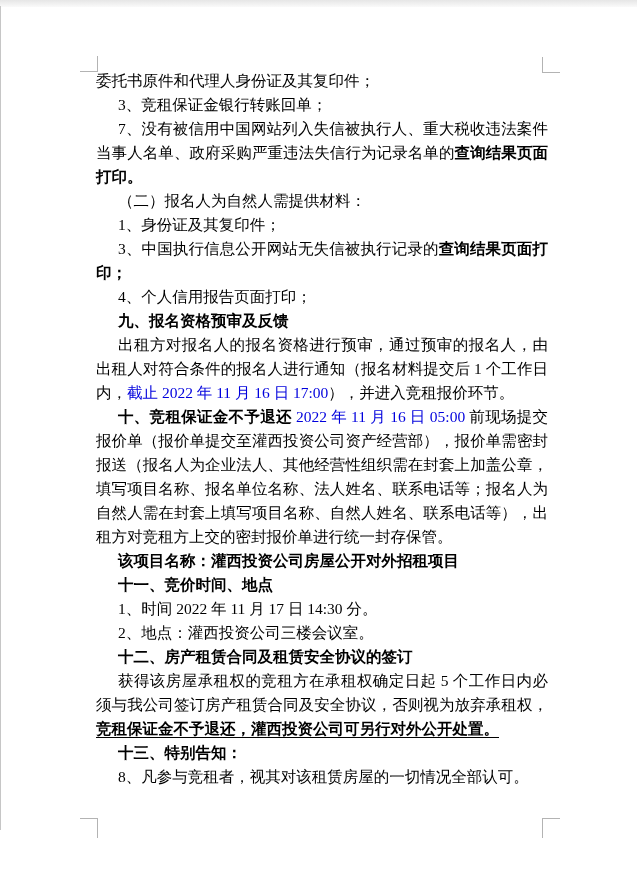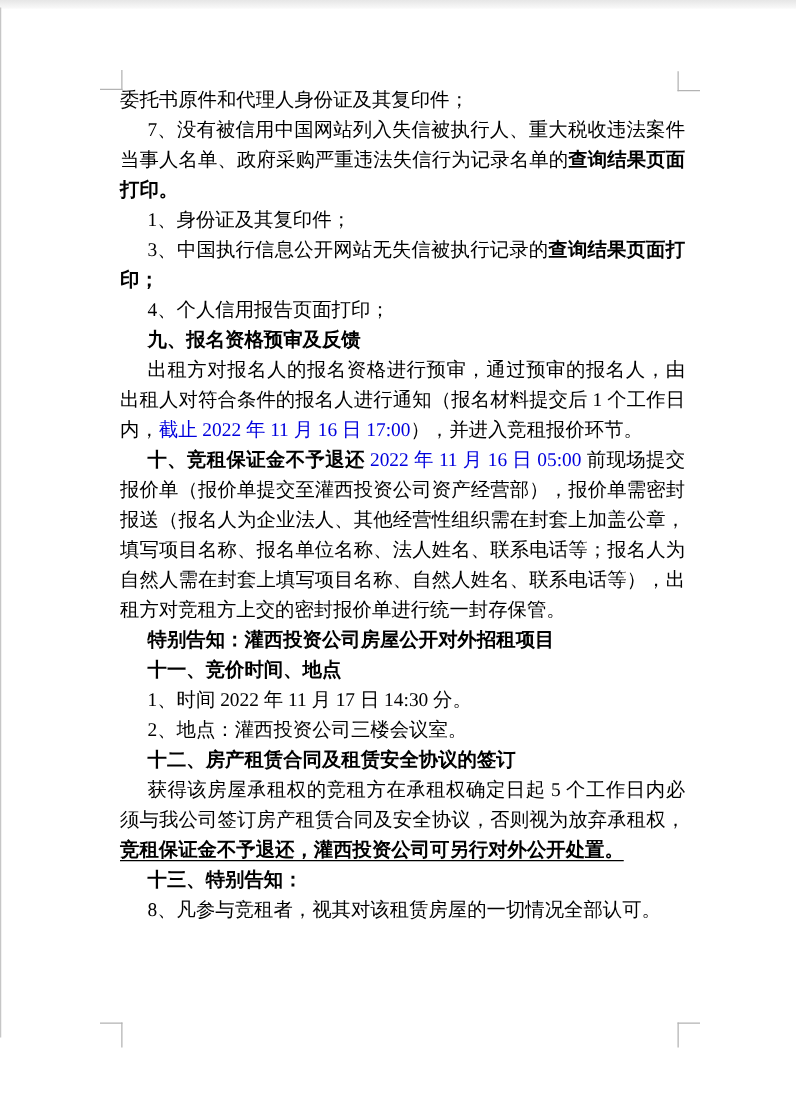--- a/index.html
+++ b/index.html
@@ -53,28 +53,30 @@
   <div class="top-strip"></div>
   <div class="left-edge"></div>
 
   <div class="mark mark-tl"></div>
   <div class="mark mark-tr"></div>
   <div class="mark mark-bl"></div>
   <div class="mark mark-br"></div>
 
   <div class="doc">
       <p class=""><span class="seg-normal">委托书原件和代理人身份证及其复印件；</span></p>
+      <p class="indent"><span class="seg-normal">3、竞租保证金银行转账回单；</span></p>
       <p class="indent"><span class="seg-normal">7、没有被信用中国网站列入失信被执行人、重大税收违法案件当事人名单、政府采购严重违法失信行为记录名单的</span><span class="seg-bold">查询结果页面打印。</span></p>
+      <p class="indent"><span class="seg-normal">（二）报名人为自然人需提供材料：</span></p>
       <p class="indent"><span class="seg-normal">1、身份证及其复印件；</span></p>
       <p class="indent"><span class="seg-normal">3、中国执行信息公开网站无失信被执行记录的</span><span class="seg-bold">查询结果页面打印；</span></p>
       <p class="indent"><span class="seg-normal">4、个人信用报告页面打印；</span></p>
       <p class="indent"><span class="seg-bold">九、报名资格预审及反馈</span></p>
       <p class="indent"><span class="seg-normal">出租方对报名人的报名资格进行预审，通过预审的报名人，由出租人对符合条件的报名人进行通知（报名材料提交后 1 个工作日内，</span><span class="seg-blue">截止 2022 年 11 月 16 日 17:00</span><span class="seg-normal">），并进入竞租报价环节。</span></p>
       <p class="indent"><span class="seg-bold">十、竞租保证金不予退还</span><span class="seg-blue"> 2022 年 11 月 16 日 05:00 </span><span class="seg-normal">前现场提交报价单（报价单提交至灌西投资公司资产经营部），报价单需密封报送（报名人为企业法人、其他经营性组织需在封套上加盖公章，填写项目名称、报名单位名称、法人姓名、联系电话等；报名人为自然人需在封套上填写项目名称、自然人姓名、联系电话等），出租方对竞租方上交的密封报价单进行统一封存保管。</span></p>
-      <p class="indent"><span class="seg-bold">特别告知：灌西投资公司房屋公开对外招租项目</span></p>
+      <p class="indent"><span class="seg-bold">该项目名称：灌西投资公司房屋公开对外招租项目</span></p>
       <p class="indent"><span class="seg-bold">十一、竞价时间、地点</span></p>
       <p class="indent"><span class="seg-normal">1、时间 2022 年 11 月 17 日 14:30 分。</span></p>
       <p class="indent"><span class="seg-normal">2、地点：灌西投资公司三楼会议室。</span></p>
       <p class="indent"><span class="seg-bold">十二、房产租赁合同及租赁安全协议的签订</span></p>
       <p class="indent"><span class="seg-normal">获得该房屋承租权的竞租方在承租权确定日起 5 个工作日内必须与我公司签订房产租赁合同及安全协议，否则视为放弃承租权，</span><span class="seg-bold-underline">竞租保证金不予退还，灌西投资公司可另行对外公开处置。</span></p>
       <p class="indent"><span class="seg-bold">十三、特别告知：</span></p>
       <p class="indent"><span class="seg-normal">8、凡参与竞租者，视其对该租赁房屋的一切情况全部认可。</span></p>
     </div>
 </div>
 

